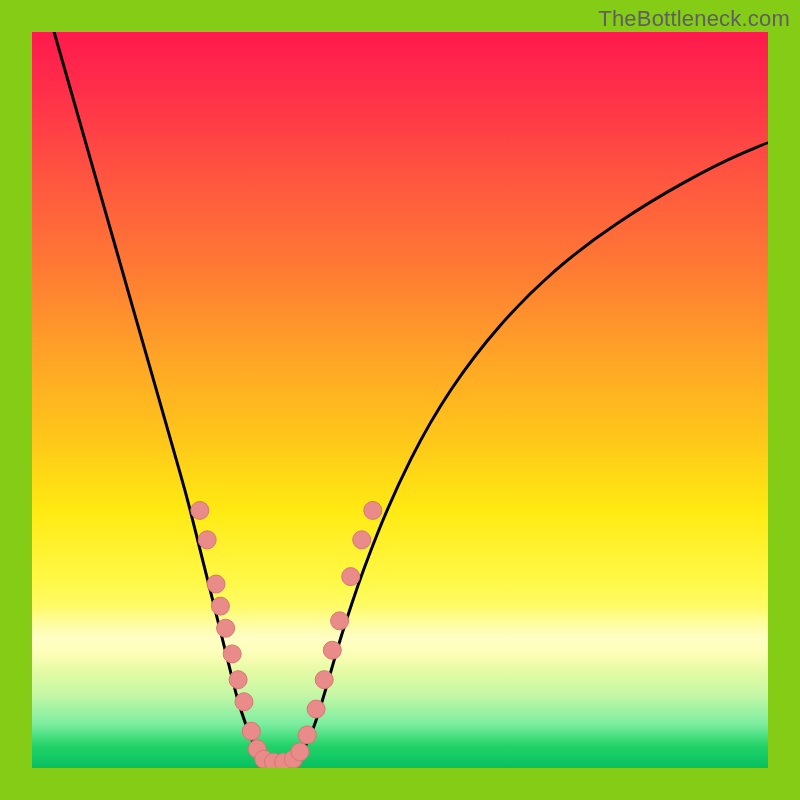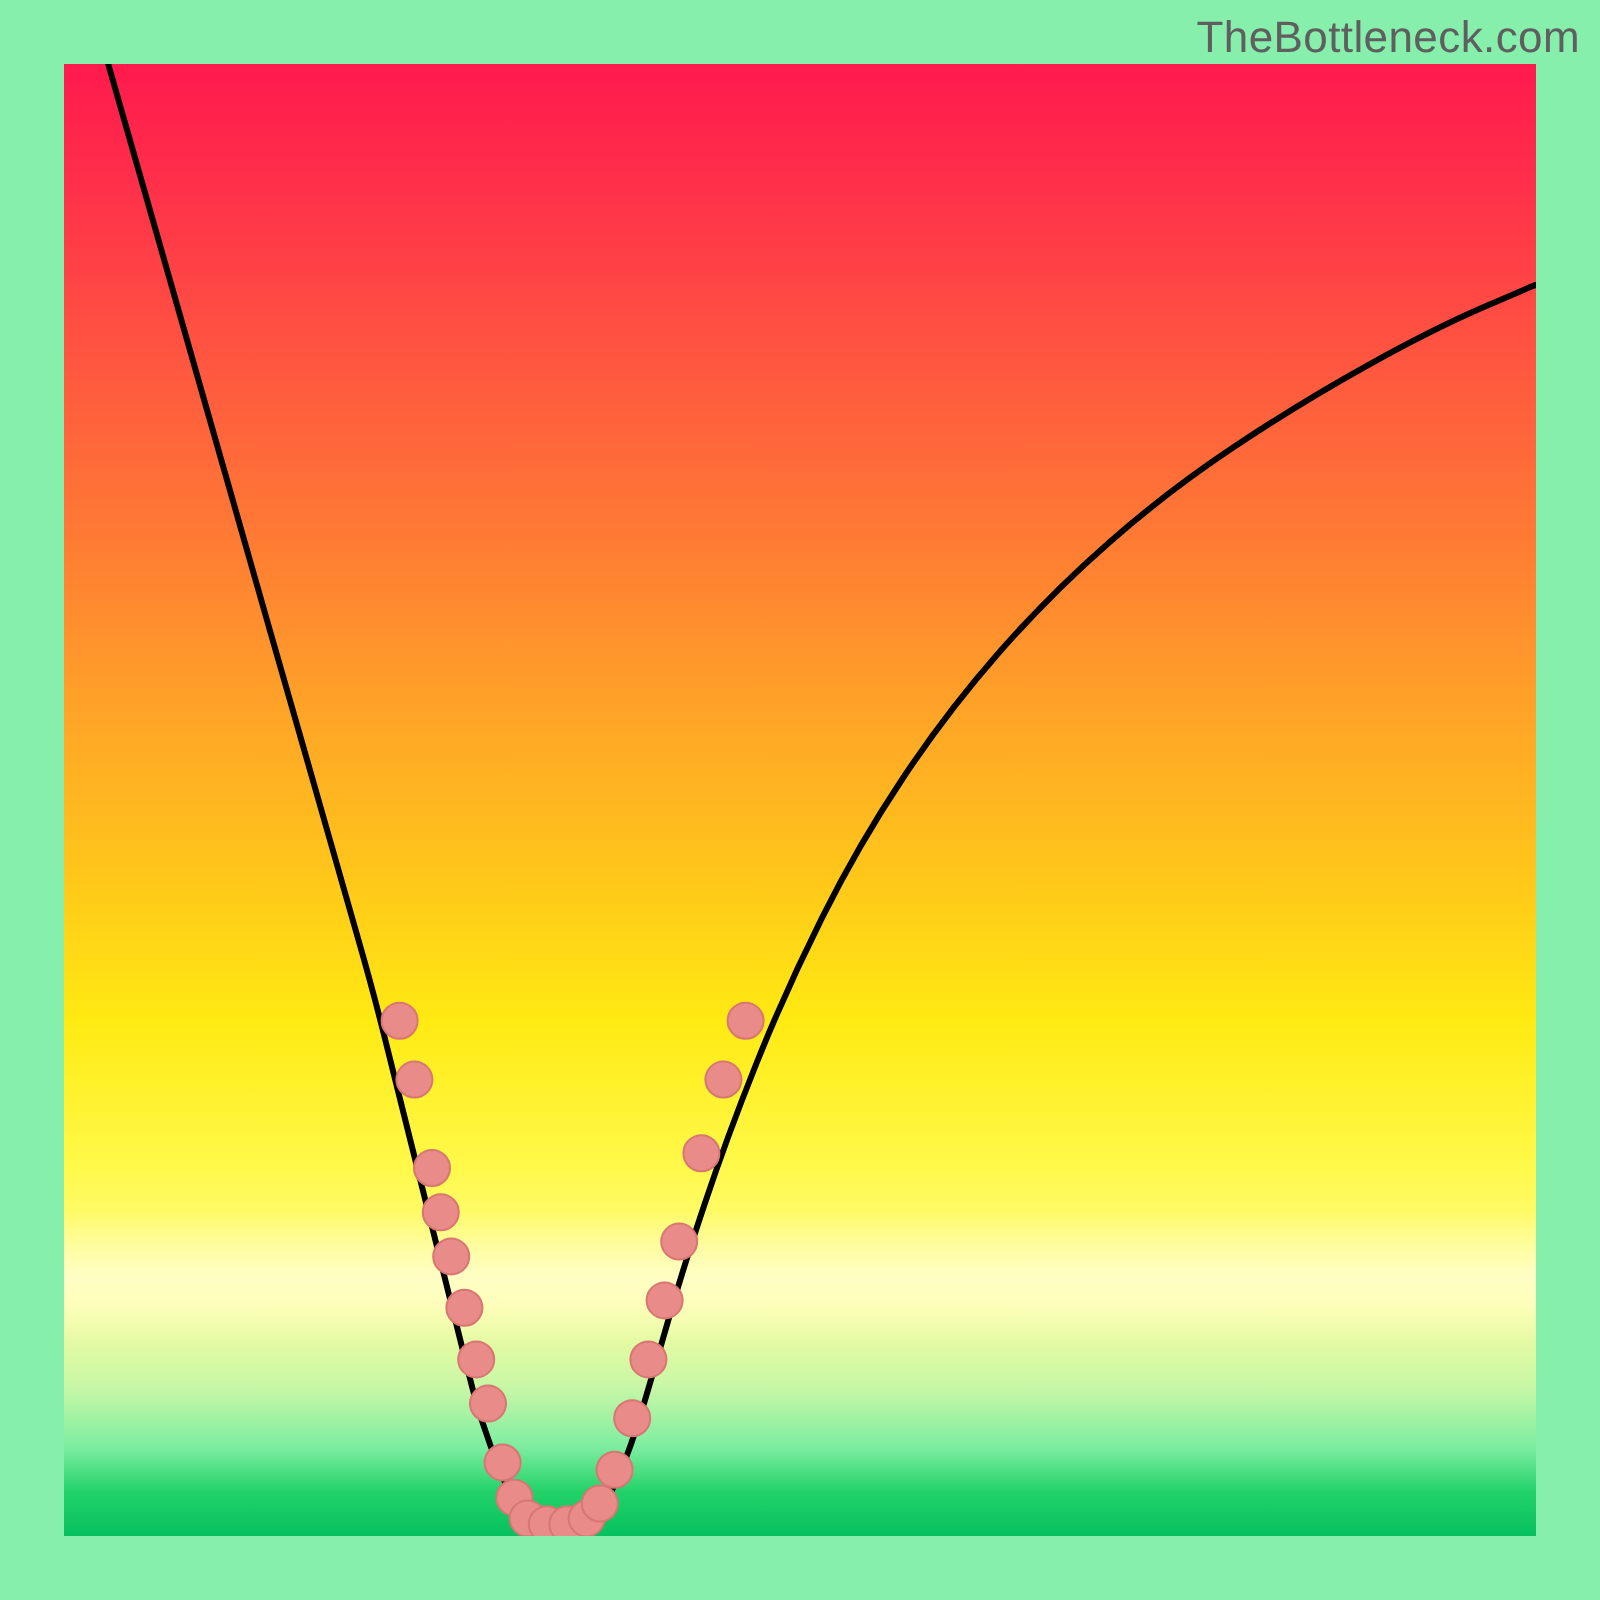--- a/index.html
+++ b/index.html
@@ -1,16 +1,16 @@
 <!DOCTYPE html>
 <html><head>
 <meta charset="utf-8">
 <style>
   html,body{margin:0;padding:0;width:800px;height:800px;background:#000;overflow:hidden;font-family:Arial,Helvetica,sans-serif}
-  .frame{position:absolute;inset:0;background:#86efac}
+  .frame{position:absolute;inset:0;background:#84cc16}
   .plot{position:absolute;left:32px;top:32px;width:736px;height:736px;overflow:hidden}
   .gradient{position:absolute;inset:0;
     background:linear-gradient(to bottom,
       #ff1a4d 0%,
       #ff2f4a 8%,
       #ff5640 20%,
       #ff7a34 32%,
       #ffa726 45%,
       #ffc61a 55%,
       #ffea12 65%,

